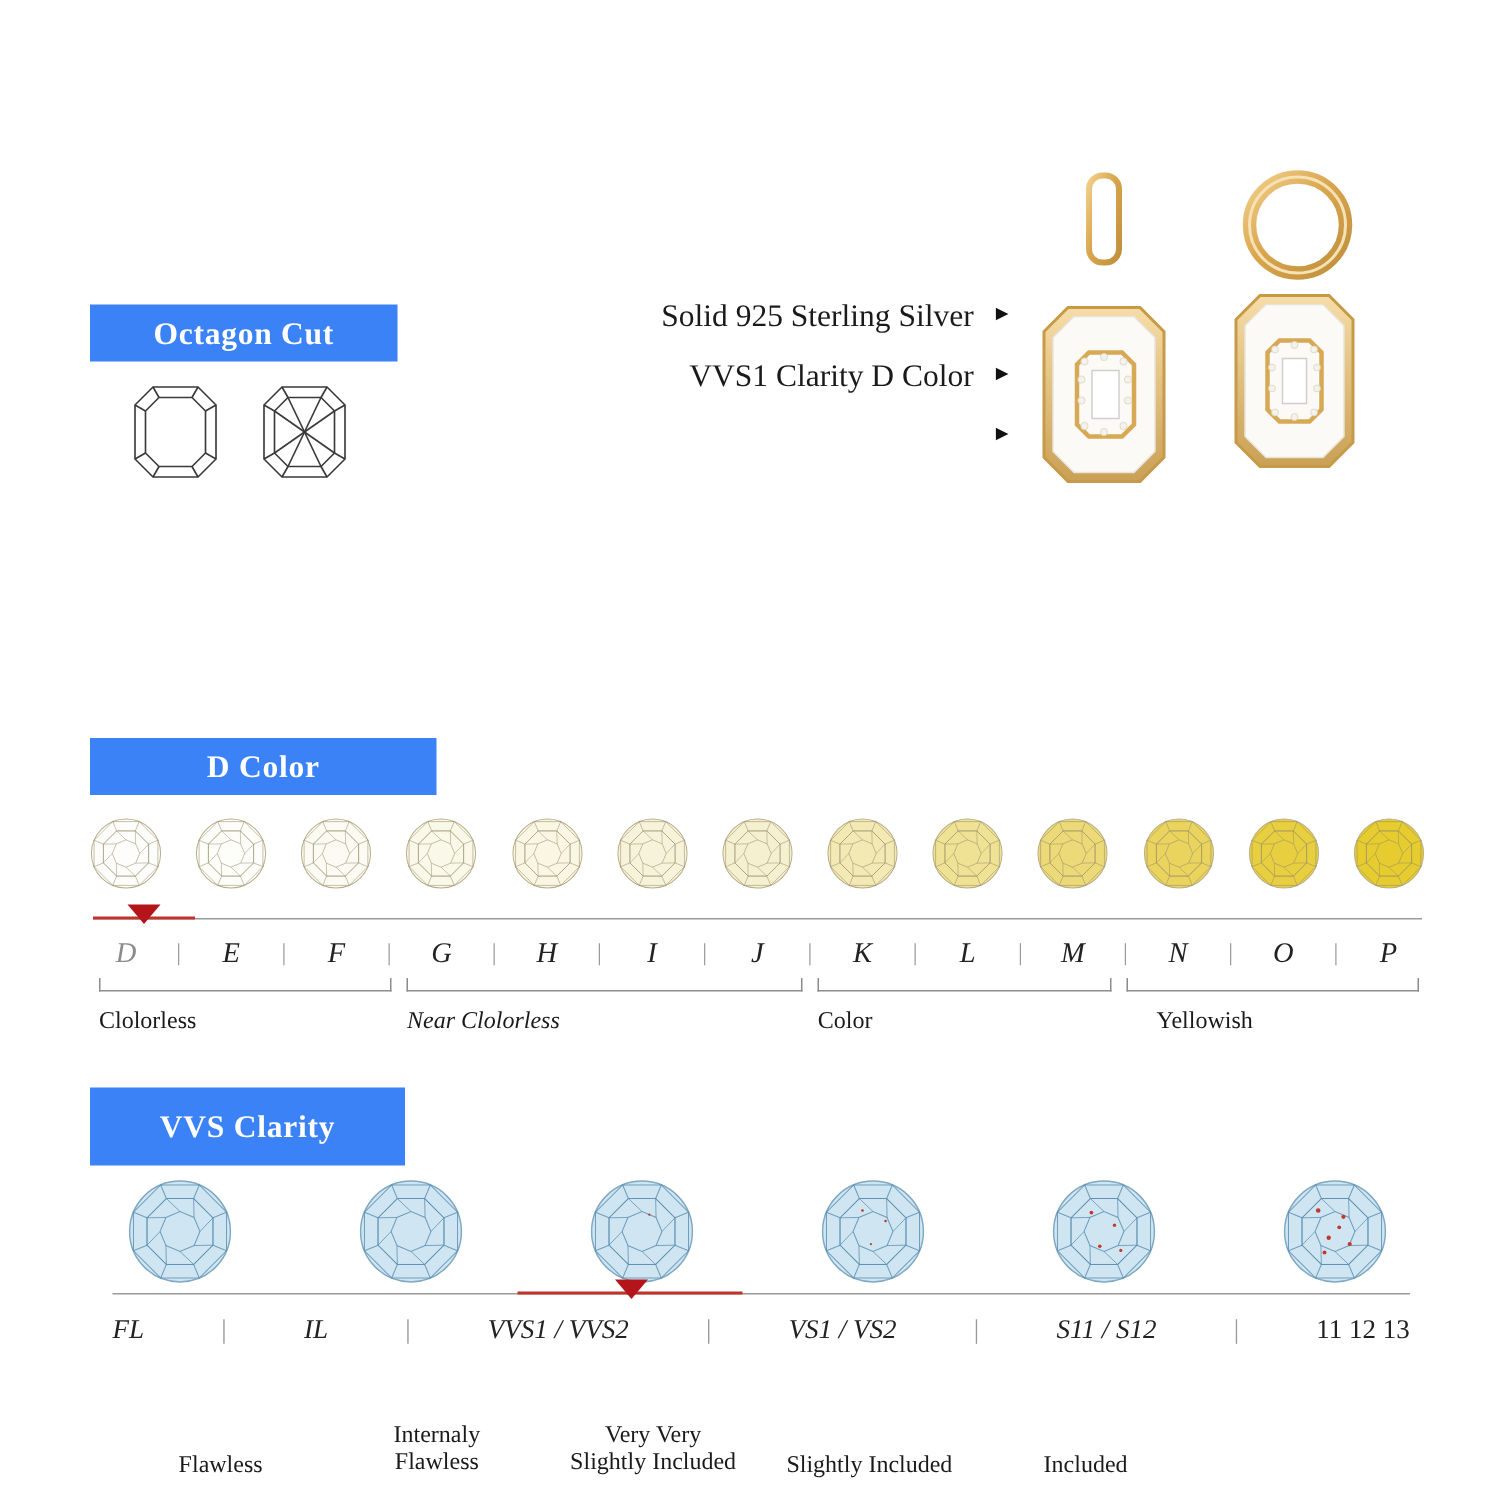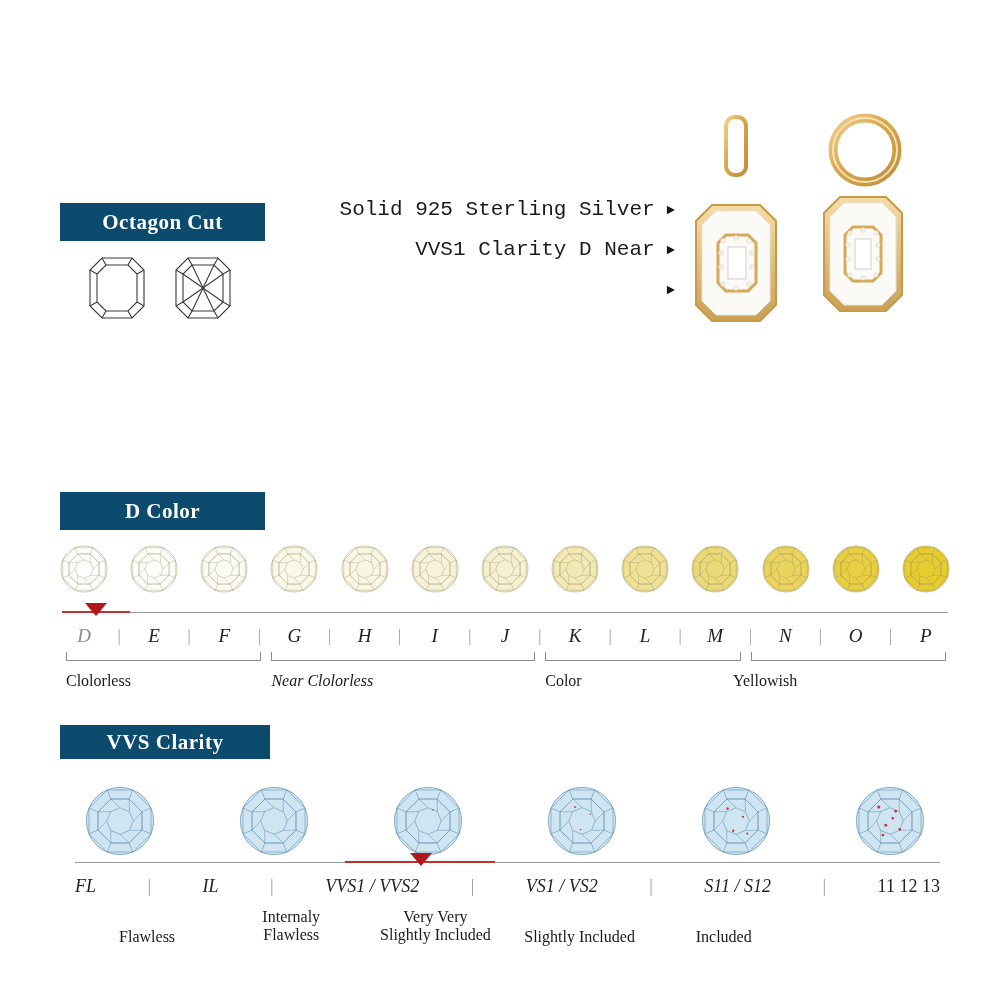--- a/index.html
+++ b/index.html
@@ -12,21 +12,21 @@
     height: 1000px;
     position: relative;
     font-family: "Liberation Serif", serif;
     color: #1a1a1a;
     overflow: hidden;
   }
 
   
   .banner {
     position: absolute;
-    background: #0c4a6e;
+    background: #3b82f6;
     color: #ffffff;
     font-family: "Liberation Serif", serif;
     font-weight: bold;
     font-size: 21px;
     letter-spacing: .5px;
     display: flex;
     align-items: center;
     justify-content: center;
     box-sizing: border-box;
   }
@@ -50,38 +50,37 @@
     text-align: right;
   }
   .spec-row {
     display: flex;
     align-items: flex-end;
     justify-content: flex-end;
     margin-bottom: 12px;
     font-size: 21px;
     line-height: 28px;
     white-space: nowrap;
-    font-family: Liberation Mono, monospace;
   }
   .spec-row .arrow {
     margin-left: 12px;
     font-size: 14px;
     color: #111;
   }
 
   .earrings {
     position: absolute;
     left: 690px;
     top: 105px;
     width: 270px;
     height: 265px;
   }
 
   
-  #color-banner { left: 60px; top: 492px; width: 205px; height: 38px; }
+  #color-banner { left: 60px; top: 492px; width: 231px; height: 38px; }
 
   .gem-row {
     position: absolute;
     left: 60px;
     width: 890px;
     display: flex;
     justify-content: space-between;
     align-items: center;
   }
   #color-gems { top: 545px; }
@@ -138,21 +137,21 @@
     border-bottom: 1px solid #8c8c8c;
   }
   .group-label {
     position: absolute;
     top: 672px;
     font-size: 16px;
     color: #1a1a1a;
   }
 
   
-  #clarity-banner { left: 60px; top: 725px; width: 210px; height: 34px; }
+  #clarity-banner { left: 60px; top: 725px; width: 210px; height: 52px; }
 
   #clarity-gems {
     top: 786px;
     left: 85px;
     width: 840px;
   }
   .cgem { width: 70px; height: 70px; }
 
   #clarity-line { left: 75px; top: 862px; width: 865px; }
   #clarity-red { left: 345px; top: 861px; width: 150px; }
@@ -168,20 +167,21 @@
   .cg-italic { font-style: italic; }
   .cg-plain { font-style: normal; }
   .csep { color: #9a9a9a; font-style: normal; }
 
   .cdesc {
     position: absolute;
     font-size: 16px;
     text-align: center;
     line-height: 18px;
     color: #1a1a1a;
+    margin-top: 40px;
   }
 </style>
 </head>
 <body>
 
 <div class="banner" id="octagon-banner">Octagon Cut</div>
 
 <div class="cut-shapes">
   <svg width="160" height="70" viewBox="0 0 160 70" xmlns="http://www.w3.org/2000/svg">
     <g fill="none" stroke="#3a3a3a" stroke-width="1.1">
@@ -214,21 +214,21 @@
     </g>
   </svg>
 </div>
 
 <div class="spec-list">
   <div class="spec-row">
     <span>Solid 925 Sterling Silver</span>
     <span class="arrow">►</span>
   </div>
   <div class="spec-row">
-    <span>VVS1 Clarity D Near</span>
+    <span>VVS1 Clarity D Color</span>
     <span class="arrow">►</span>
   </div>
   <div class="spec-row">
     <span class="arrow">►</span>
   </div>
 </div>
 
 <div class="earrings">
   <svg width="270" height="265" viewBox="0 0 270 265" xmlns="http://www.w3.org/2000/svg">
     <defs>
@@ -955,13 +955,13 @@
       <div>Slightly Included</div>
     </div>
     <div class="cdesc" style="left: 639.667px; width: 168.167px; top: 928px;">
       <div>Included</div>
     </div>
   </div>
 
 <div class="group-label" style="left: 66px; width: 193.385px;">Clolorless</div>
 <div class="group-label" style="left: 271.385px; width: 261.846px; font-style: italic;">Near Clolorless</div>
 <div class="group-label" style="left: 545.231px; width: 193.385px;">Color</div>
-<div class="group-label" style="left: 733px; width: 193.385px;">Yellowish</div>
+<div class="group-label" style="left: 771px; width: 193.385px;">Yellowish</div>
 
 </body></html>

